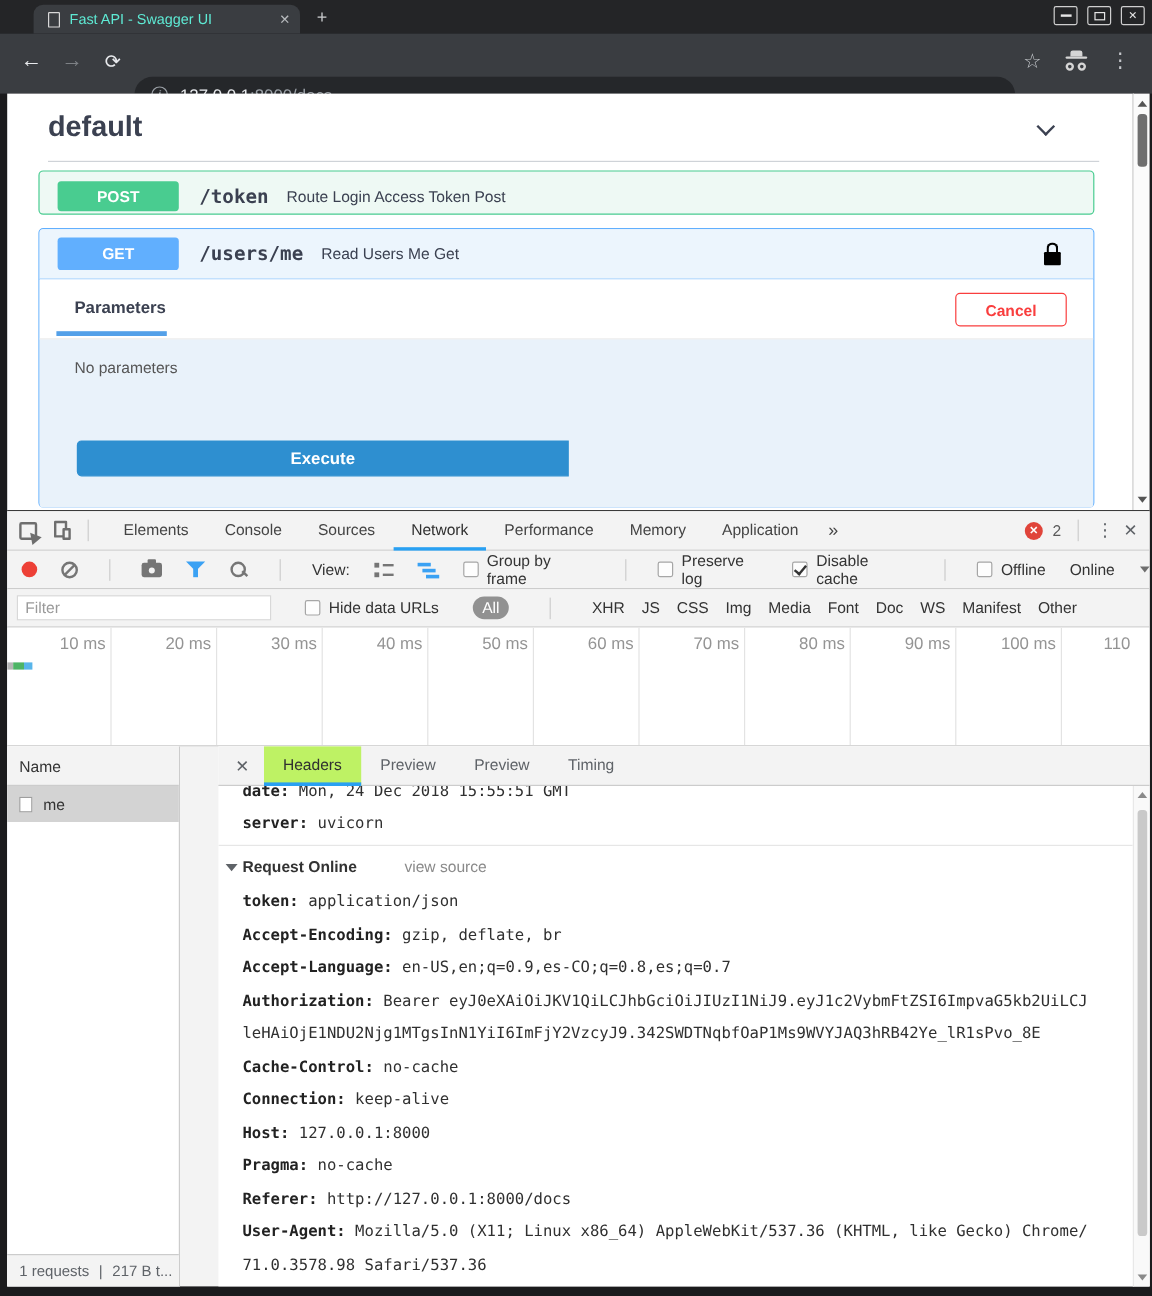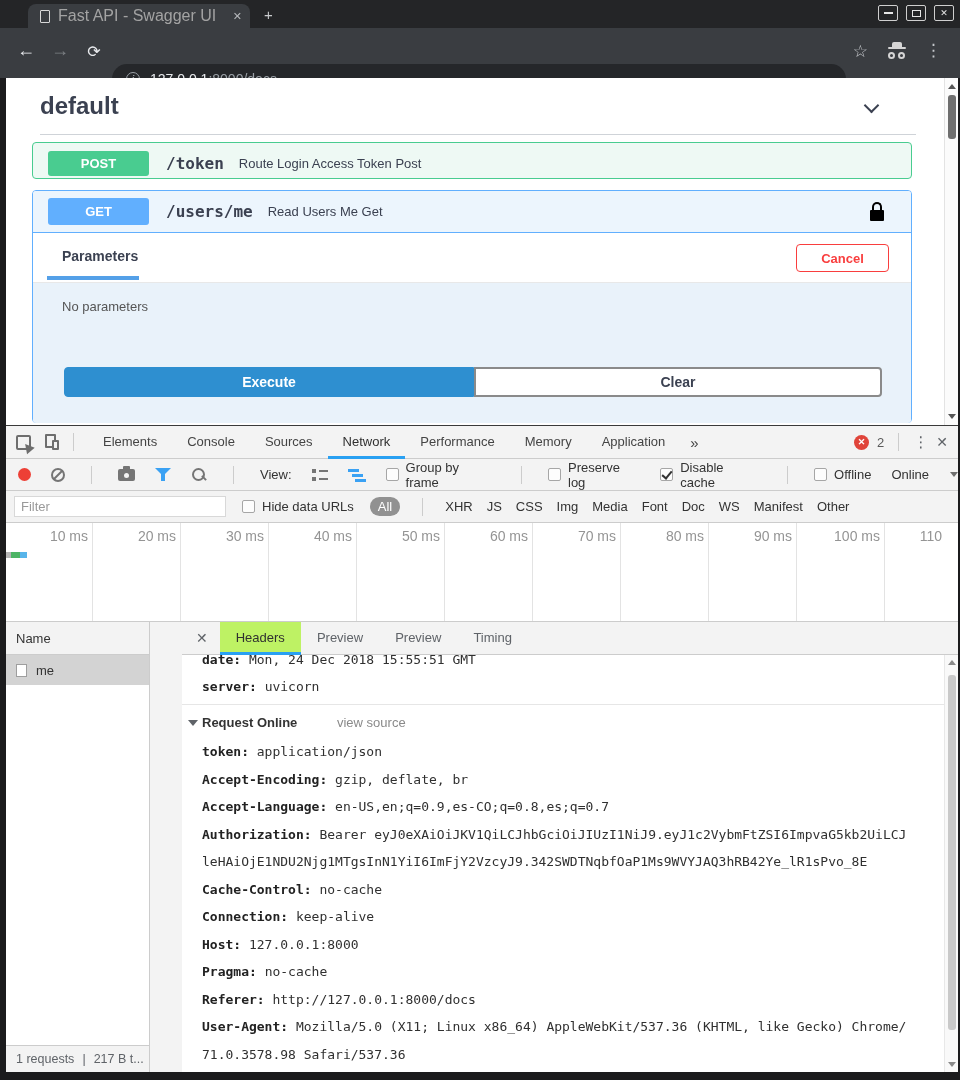--- a/index.html
+++ b/index.html
@@ -5,21 +5,21 @@
   html,body{margin:0;padding:0;width:960px;height:1080px;overflow:hidden;background:#000;
     font-family:"Liberation Sans",sans-serif;}
   *{box-sizing:border-box;}
   #window{position:relative;width:960px;height:1080px;background:#1b1b1d;overflow:hidden;}
 
   
   .titlebar{position:absolute;top:0;left:0;right:0;height:28px;background:#242527;}
   .tab{position:absolute;left:28px;top:4px;width:222px;height:24px;background:#3a3d41;
     border-radius:8px 8px 0 0;display:flex;align-items:center;padding:0 8px;}
   .favicon{width:10px;height:13px;border:1px solid #d8d8d8;border-radius:1px;background:transparent;margin:0 8px 0 4px;flex:none;}
-  .tab-title{color:#a3a3a3;font-size:16px;white-space:nowrap;overflow:hidden;flex:1;}
+  .tab-title{color:#5eead4;font-size:12px;white-space:nowrap;overflow:hidden;flex:1;}
   .tab-close{color:#b7babd;font-size:11px;margin-left:6px;cursor:default;}
   .new-tab{position:absolute;left:264px;top:6px;color:#c8cacc;font-size:15px;}
   .win-controls{position:absolute;right:6px;top:5px;display:flex;gap:8px;}
   .win-btn{width:20px;height:16px;border:1px solid #cfcfcf;border-radius:2px;position:relative;
     display:flex;align-items:center;justify-content:center;color:#e6e6e6;font-size:9px;}
   .win-btn .bar{width:9px;height:2px;background:#e6e6e6;}
   .win-btn .box{width:9px;height:7px;border:1px solid #e6e6e6;}
 
   .toolbar{position:absolute;top:28px;left:0;right:0;height:50px;background:#3a3d41;}
   .nav-ico{position:absolute;top:12px;font-size:18px;color:#e8eaed;width:24px;text-align:center;}
@@ -123,21 +123,21 @@
   .wf-ico{position:relative;width:18px;height:14px;flex:none;}
   .wf-ico::before{content:"";position:absolute;left:0;top:1px;width:11px;height:3px;background:#3aa1f3;
     box-shadow:4px 5px 0 #3aa1f3, 7px 10px 0 #3aa1f3;}
   .chk{width:13px;height:13px;border:1px solid #a6a6a6;border-radius:2px;background:#fdfdfd;position:relative;flex:none;}
   .chk.checked::after{content:"";position:absolute;left:3px;top:0px;width:4px;height:8px;
     border-right:2px solid #333;border-bottom:2px solid #333;transform:rotate(40deg);}
   .tool-item{display:flex;align-items:center;gap:7px;}
   .caret-down{width:0;height:0;border-left:4px solid transparent;border-right:4px solid transparent;border-top:5px solid #6e6e6e;margin-left:14px;}
 
   .filter-bar{position:absolute;top:65px;left:0;right:0;height:32px;border-bottom:1px solid #ccc;
-    display:flex;align-items:center;padding-left:8px;gap:16px;background:#f3f3f3;}
+    display:flex;align-items:center;padding-left:8px;gap:28px;background:#f3f3f3;}
   .filter-input{width:212px;height:21px;border:1px solid #d8d8d8;background:#fff;font-size:13px;padding:0 6px;
     font-family:"Liberation Sans",sans-serif;color:#333;outline:none;}
   .filter-input::placeholder{color:#9a9a9a;}
   .pill-all{background:#919191;color:#fff;border-radius:10px;padding:2px 8px;font-size:13px;}
   .ftypes{display:flex;gap:14px;color:#333;}
 
   .overview{position:absolute;top:97px;left:0;right:0;height:99px;background:#fff;border-bottom:1px solid #ccc;overflow:hidden;}
   .grid-line{position:absolute;top:0;bottom:0;width:1px;background:#e3e3e3;}
   .tick-label{position:absolute;top:5px;width:60px;text-align:right;font-size:14px;color:#949494;}
   .mini-bar{position:absolute;left:0;top:29px;height:6px;display:flex;}
@@ -246,21 +246,20 @@
       </div>
       <div class="params-row">
         <span class="params-title">Parameters</span>
         <span class="params-underline"></span>
         <div class="cancel-btn">Cancel</div>
       </div>
       <div class="op-body">
         <div class="no-params">No parameters</div>
         <div class="exec-bar">
           <div class="btn-execute">Execute</div>
-          <div class="btn-clear">Clear</div>
         </div>
       </div>
     </div>
   </div>
 
   <div class="page-scroll">
     <span class="arr arr-up"></span>
     <span class="thumb"></span>
     <span class="arr arr-down"></span>
   </div>

